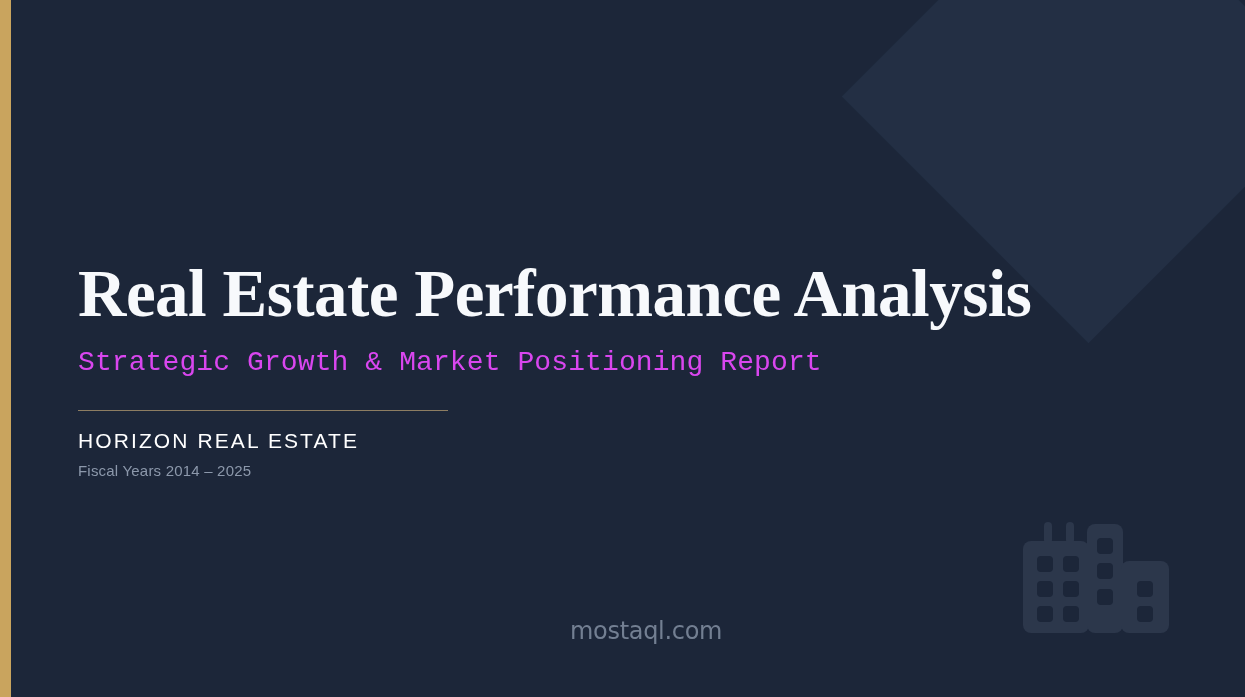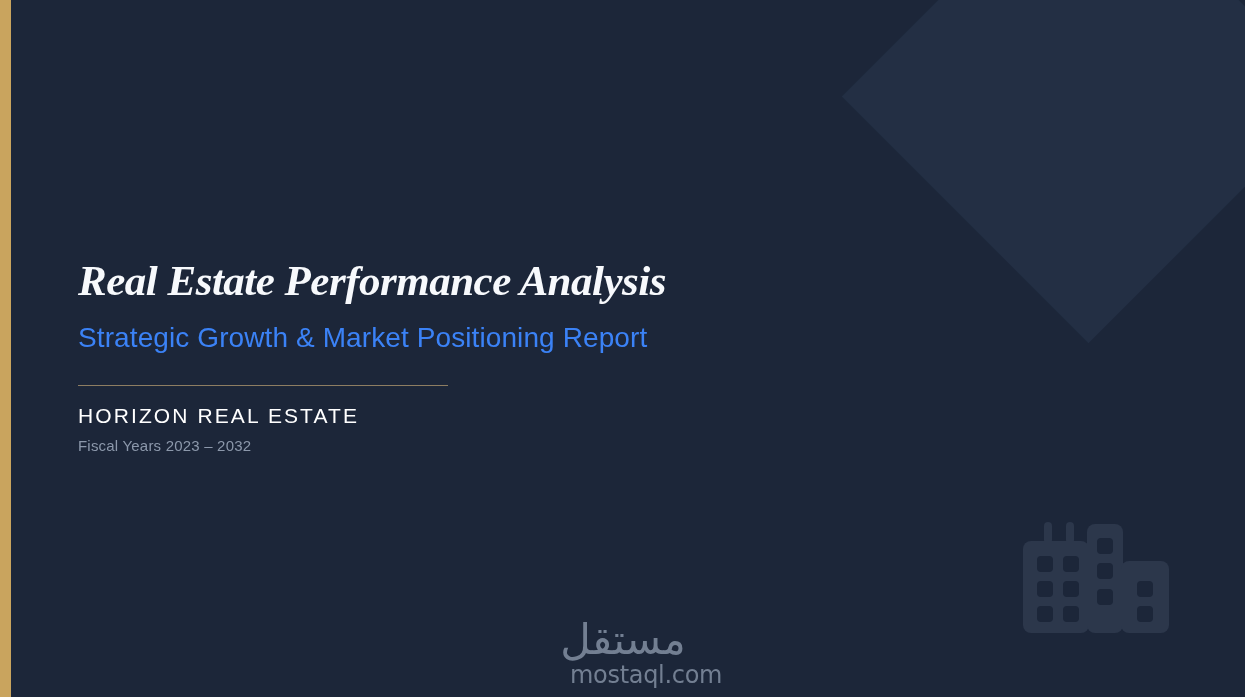--- a/index.html
+++ b/index.html
@@ -42,35 +42,34 @@
   #content {
     position: absolute;
     left: 78px;
     top: 258px;
     width: 980px;
   }
 
   #title {
     font-family: "Liberation Serif", "DejaVu Serif", serif;
     font-weight: bold;
-    font-size: 43px;
+    font-size: 67px;
     line-height: 1.05;
     color: #f7f9fc;
     letter-spacing: -0.5px;
     margin: 0;
     white-space: nowrap;
-    font-style: italic;
   }
 
   #subtitle {
-    font-family: Liberation Sans, sans-serif;
+    font-family: Liberation Mono, monospace;
     font-weight: normal;
     font-size: 28px;
     line-height: 1.2;
-    color: #3b82f6;
+    color: #d946ef;
     margin: 18px 0 0 0;
     letter-spacing: 0.1px;
   }
 
   #divider {
     width: 370px;
     height: 1px;
     background: #8d7d62;
     margin: 30px 0 0 0;
   }
@@ -139,21 +138,21 @@
 
   <div id="content">
     <h1 id="title">Real Estate Performance Analysis</h1>
 
     <p id="subtitle">Strategic Growth &amp; Market Positioning Report</p>
 
     <div id="divider"></div>
 
     <p id="org-name">HORIZON REAL ESTATE</p>
 
-    <p id="fiscal-years">Fiscal Years 2023 – 2032</p>
+    <p id="fiscal-years">Fiscal Years 2014 – 2025</p>
   </div>
 
   <svg id="building-icon" viewBox="0 0 146 122" xmlns="http://www.w3.org/2000/svg">
     <g fill="#2b real"></g>
 
     <rect x="21" y="11" width="8" height="22" rx="4" fill="#2c374b"></rect>
     <rect x="43" y="11" width="8" height="22" rx="4" fill="#2c374b"></rect>
 
     <rect x="0" y="30" width="66" height="92" rx="8" fill="#2c374b"></rect>
 
@@ -170,17 +169,16 @@
 
     <rect x="74" y="27" width="16" height="16" rx="4" fill="#1c2639"></rect>
     <rect x="74" y="52" width="16" height="16" rx="4" fill="#1c2639"></rect>
     <rect x="74" y="78" width="16" height="16" rx="4" fill="#1c2639"></rect>
 
     <rect x="114" y="70" width="16" height="16" rx="4" fill="#1c2639"></rect>
     <rect x="114" y="95" width="16" height="16" rx="4" fill="#1c2639"></rect>
   </svg>
 
   <div id="watermark">
-    <div id="watermark-arabic">مستقل</div>
     <div id="watermark-domain">mostaql.com</div>
   </div>
 
 </div>
 
 </body></html>

